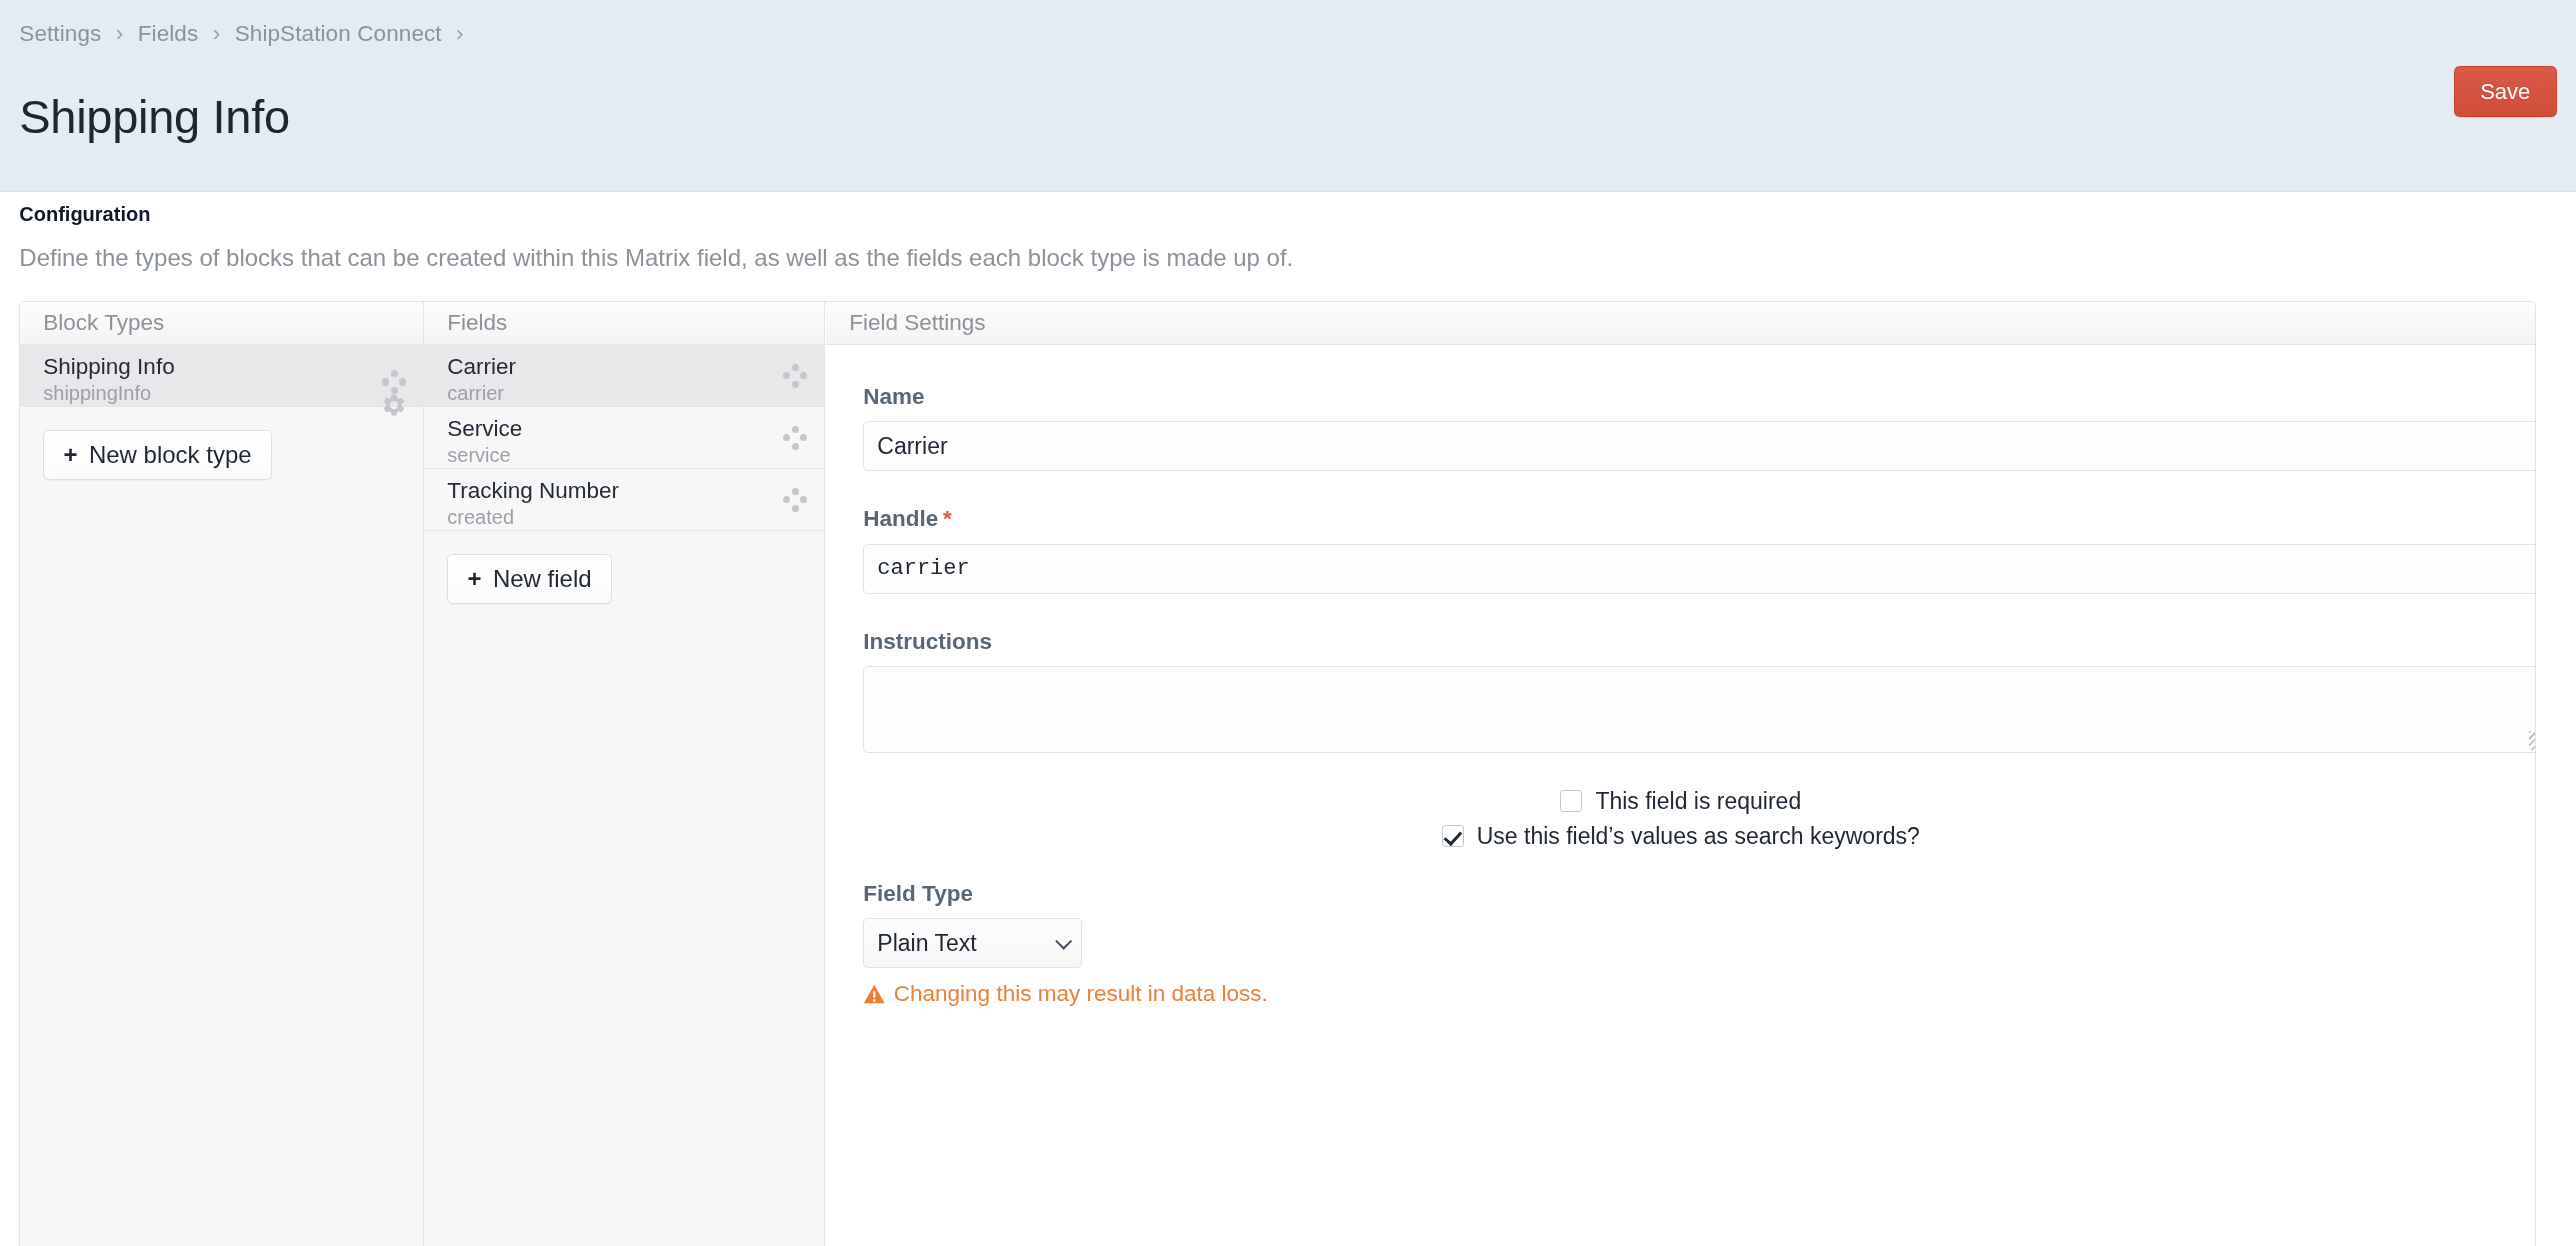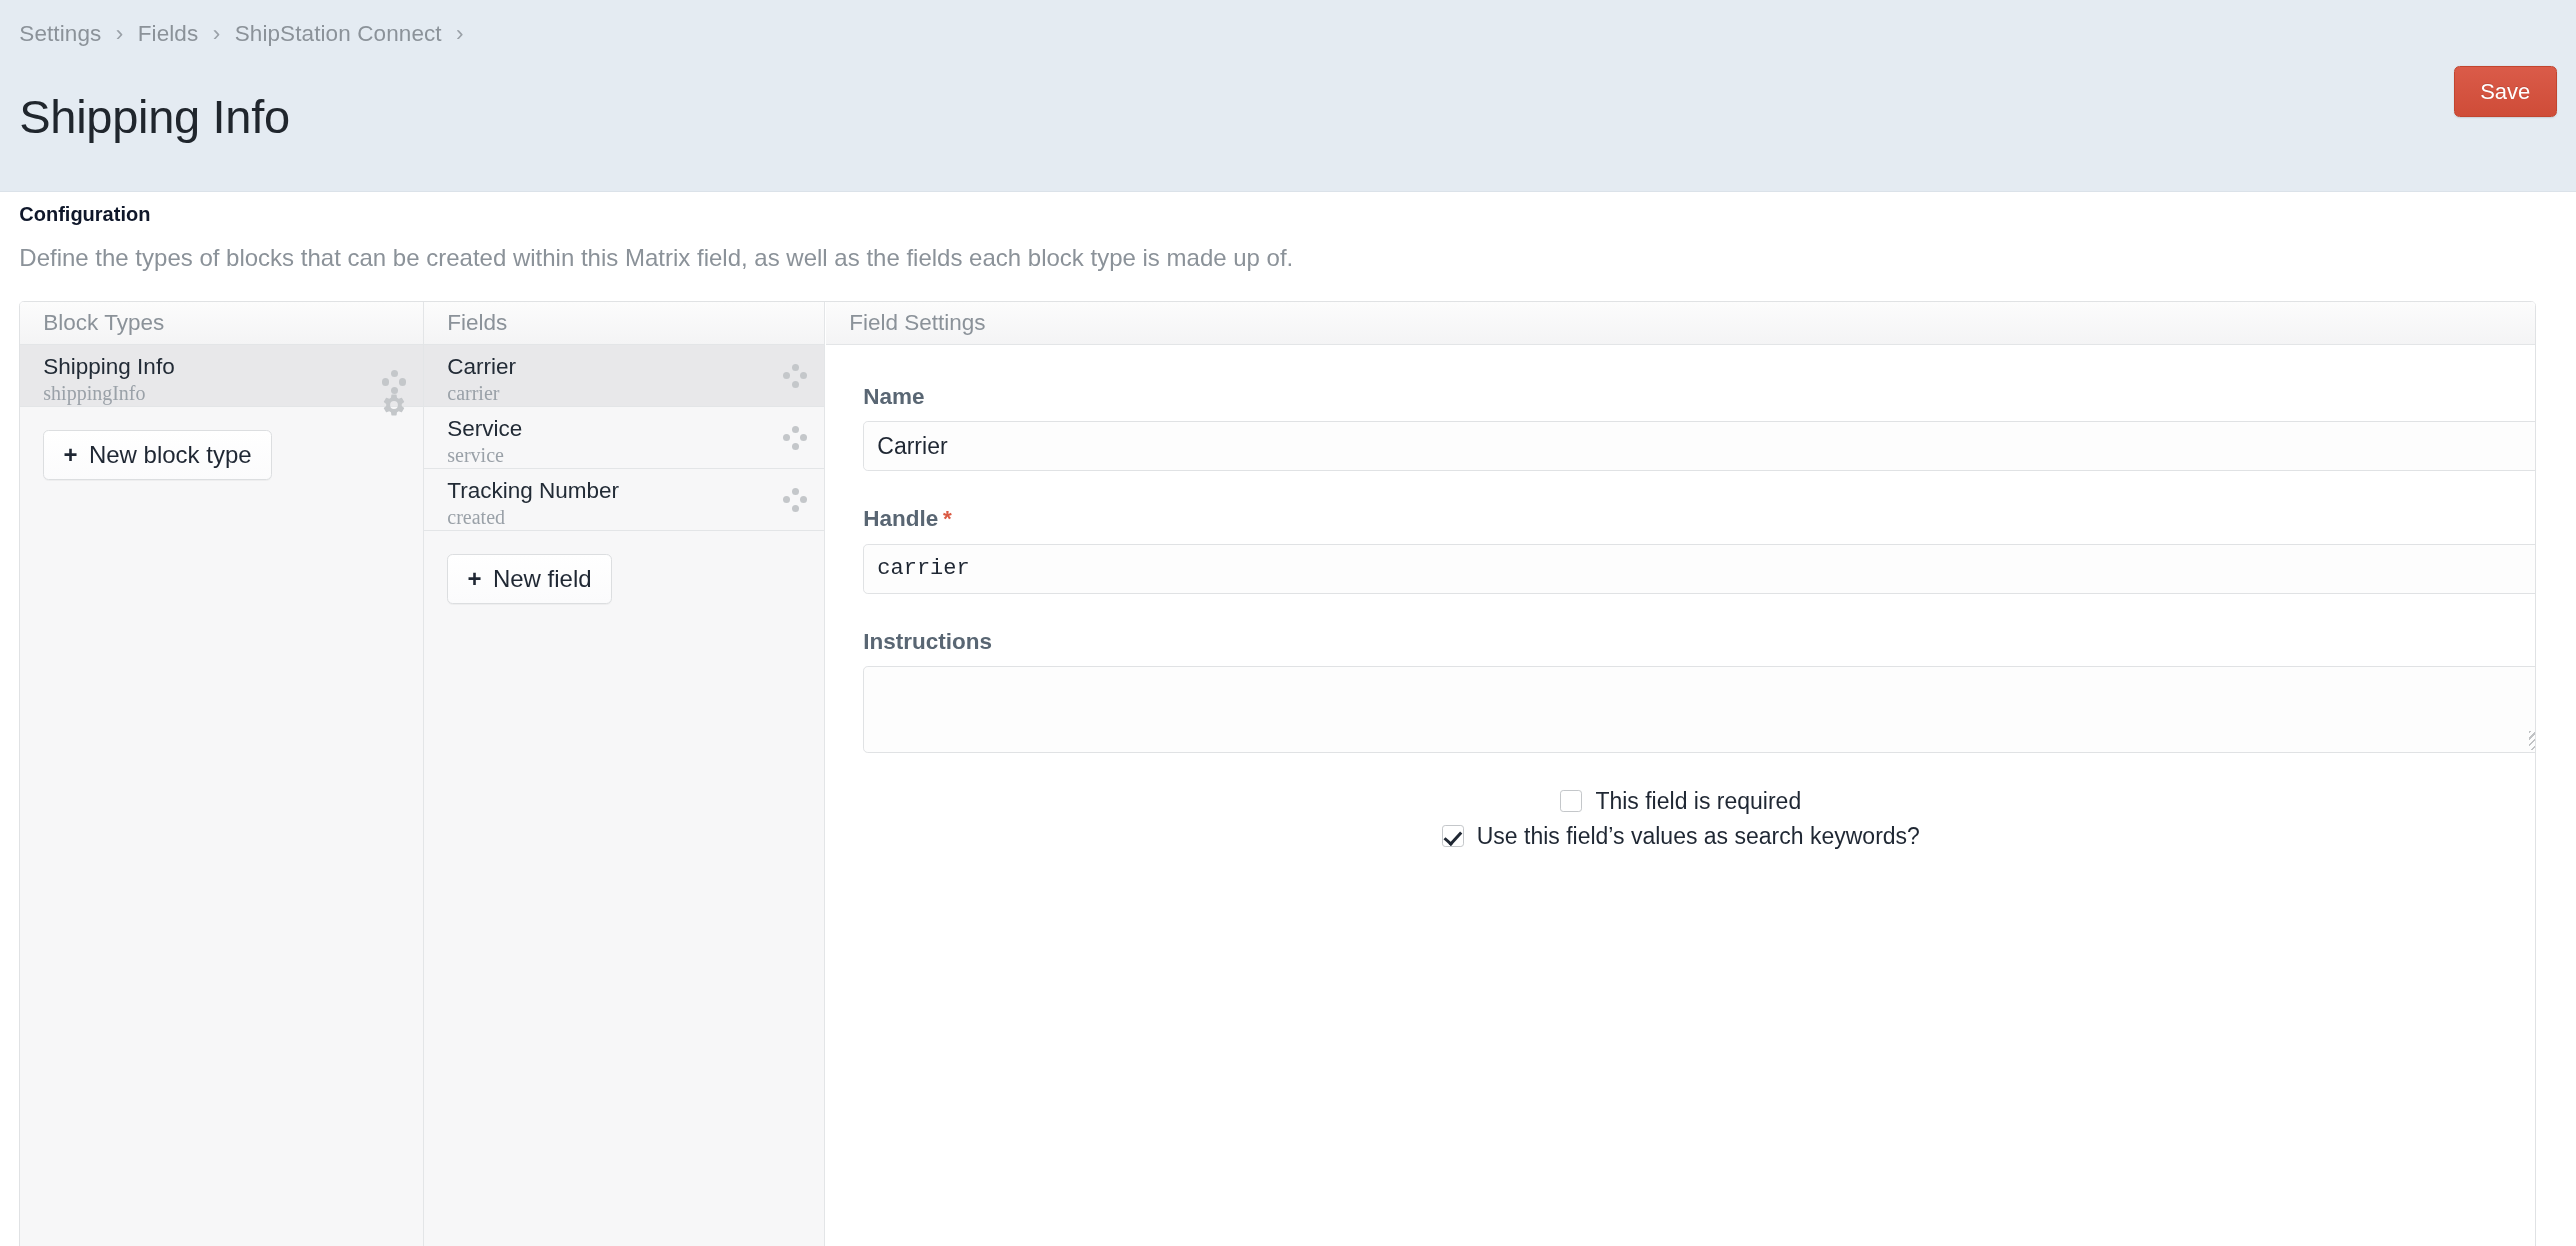--- a/index.html
+++ b/index.html
@@ -88,21 +88,21 @@
     background: #f7f7f8;
     cursor: pointer;
     padding: 8px 0 0 23px;
   }
   .elem-row.sel { background: #e8e8ea; }
   .elem-row .row-name {
     font-size: 22.5px; color: #222b36; line-height: 27px;
     white-space: nowrap;
   }
   .elem-row .row-handle {
-    font-family: Liberation Serif, serif;
+    font-family: Liberation Sans, sans-serif;
     font-size: 20px; color: #9aa1a8; line-height: 26px;
     white-space: nowrap;
   }
 
   
   .drag-handle {
     position: absolute; right: 17px; top: 50%;
     width: 24px; height: 24px; margin-top: -12px;
     cursor: move;
   }
@@ -351,17 +351,34 @@
         <div class="chk-row">
           <span class="chk-box"></span>
           <span class="chk-label">This field is required</span>
         </div>
         <div class="chk-row">
           <span class="chk-box checked"></span>
           <span class="chk-label">Use this field’s values as search keywords?</span>
         </div>
       </div>
 
+      <div>
+        <div class="f-label">Field Type</div>
+        <div id="field-type-select">
+          <span>Plain Text</span>
+          <span class="chev"></span>
+        </div>
+        <div id="datalass-warning">
+          <span class="warn-ico">
+            <svg width="22.5" height="21" viewBox="0 0 28 26" aria-hidden="true">
+              <path d="M14 1 L27 24 L1 24 Z" fill="#e8803a"></path>
+              <rect x="12.6" y="9" width="2.8" height="8" fill="#ffffff"></rect>
+              <rect x="12.6" y="19" width="2.8" height="2.8" fill="#ffffff"></rect>
+            </svg>
+          </span>
+          <span>Changing this may result in data loss.</span>
+        </div>
+      </div>
 
     </div>
   </div>
 </div>
 
 
 </body></html>

